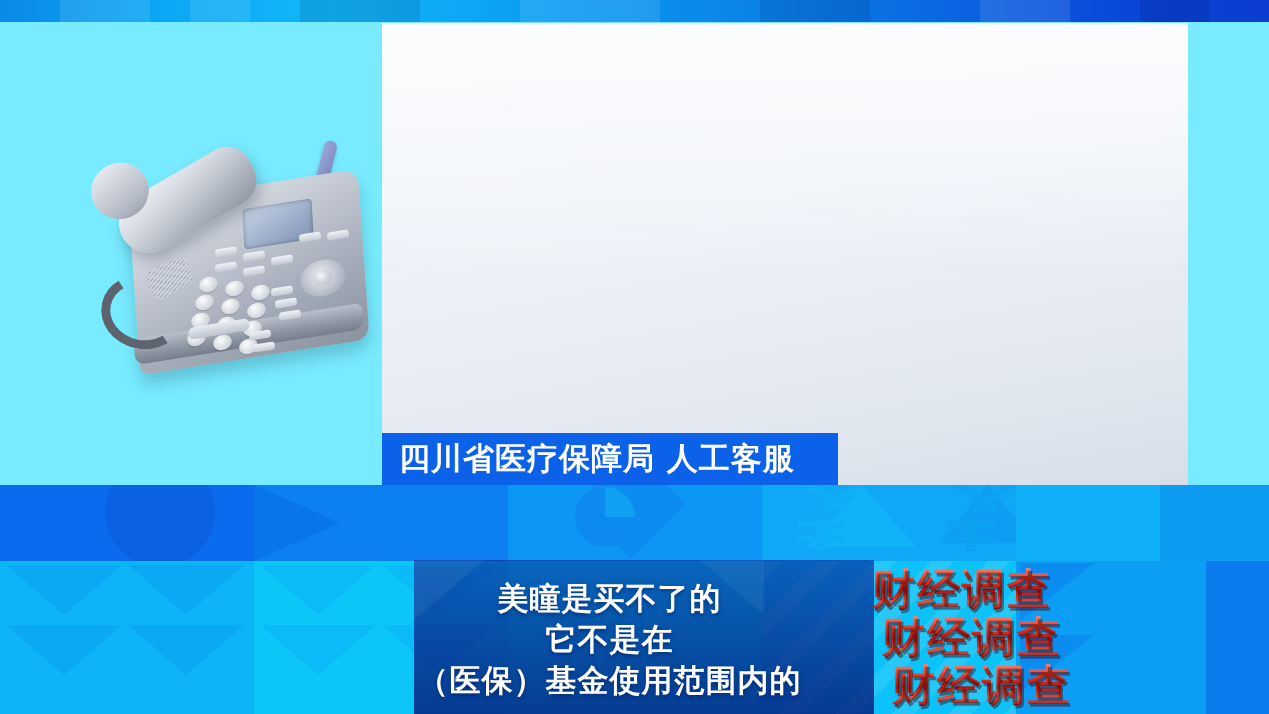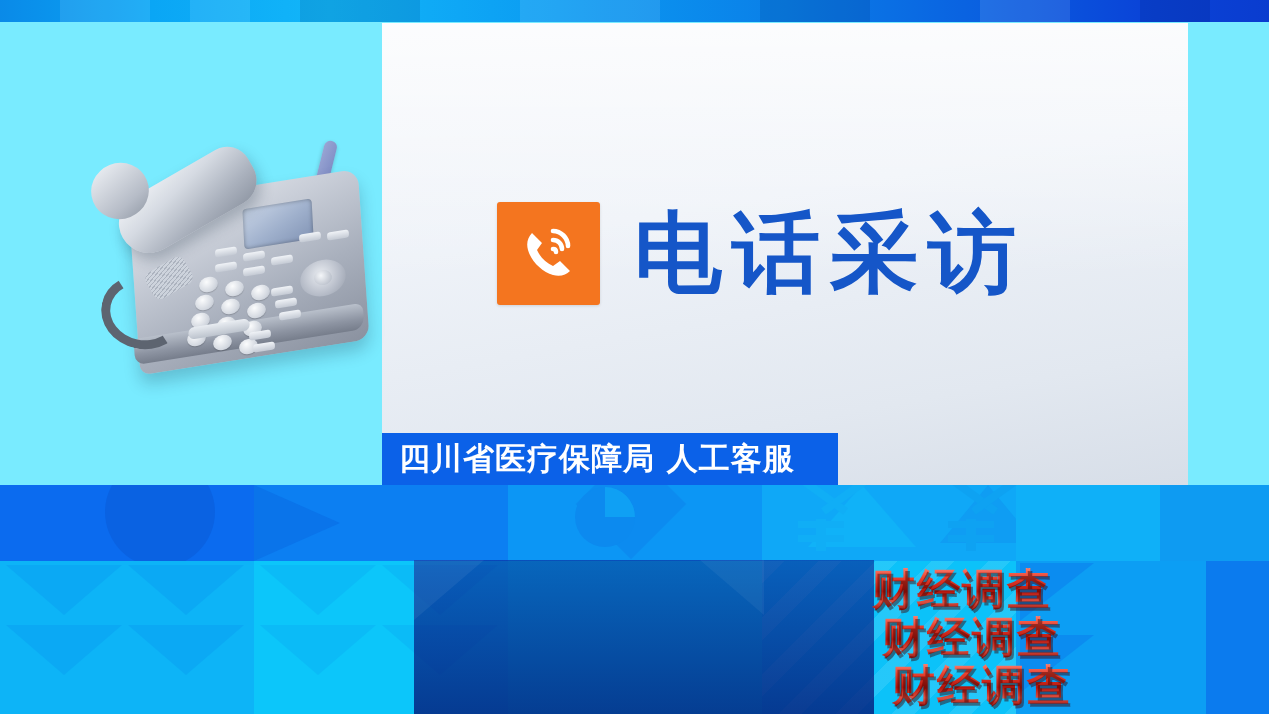--- a/index.html
+++ b/index.html
@@ -246,31 +246,20 @@
     <div class="ph-sk" style="left:154px;top:196px;"></div>
     <div class="ph-sk" style="left:158px;top:208px;"></div>
 
     <div class="ph-bar"></div>
     <div class="ph-handset"></div>
     <div class="ph-handset-ear"></div>
     <div class="ph-handset-grill"></div>
     <div class="ph-cord"></div>
   </div>
 
-  <div class="title-row">
-    <div class="tel-icon">
-      <svg width="74" height="74" viewBox="0 0 74 74">
-        <path d="M20 16 C16 20 14 26 16 33 C19 44 30 55 41 58 C48 60 54 58 58 54 L48 44 L41 49 C34 46 28 40 25 33 L30 26 Z" fill="#FFFFFF"></path>
-        <path d="M41 14 C49 14 56 21 56 29" stroke="#FFFFFF" stroke-width="4.6" fill="none" stroke-linecap="round"></path>
-        <path d="M41 23 C46 23 50 27 50 32" stroke="#FFFFFF" stroke-width="4.6" fill="none" stroke-linecap="round"></path>
-        <path d="M41 32 C43 32 44 33 44 35" stroke="#FFFFFF" stroke-width="4.6" fill="none" stroke-linecap="round"></path>
-      </svg>
-    </div>
-    <div class="title-text">电话采访</div>
-  </div>
 
   <div class="caption">
     <div class="caption-text">四川省医疗保障局  人工客服</div>
   </div>
 
   <div class="band">
 
     <div class="bcell" style="left:0;top:0;width:254px;height:76px;background:#0B6BEF;"></div>
     <div class="bcell" style="left:105px;top:-28px;width:110px;height:110px;border-radius:50%;background:#0A62E2;"></div>
     <div class="bcell" style="left:254px;top:0;width:254px;height:76px;background:#0C7FF2;"></div>
@@ -317,20 +306,25 @@
          background:repeating-linear-gradient(135deg,rgba(255,255,255,.10) 0 16px,rgba(255,255,255,0) 16px 40px);"></div>
 
     <div class="bcell" style="left:1020px;top:78px;width:0;height:0;border-top:58px solid #0B8CF0;border-right:74px solid transparent;"></div>
     <div class="bcell" style="left:1020px;top:150px;width:0;height:0;border-top:58px solid #0B8CF0;border-right:74px solid transparent;"></div>
 
     <div class="bcell" style="left:414px;top:75px;width:460px;height:154px;background:linear-gradient(180deg,rgba(6,36,150,.62),rgba(4,24,120,.8));"></div>
     <div class="bcell" style="left:414px;top:75px;width:0;height:0;border-top:60px solid rgba(255,255,255,.06);border-right:70px solid transparent;"></div>
     <div class="bcell" style="left:700px;top:75px;width:0;height:0;border-top:55px solid rgba(255,255,255,.05);border-left:64px solid transparent;"></div>
   </div>
 
+  <div class="subs">
+    <div class="sub-line">美瞳是买不了的</div>
+    <div class="sub-line">它不是在</div>
+    <div class="sub-line">（医保）基金使用范围内的</div>
+  </div>
 
   <div class="prog-logo">
     <div class="prog-line l1">财经调查</div>
     <div class="prog-line l2">财经调查</div>
     <div class="prog-line l3">财经调查</div>
   </div>
 
 </div>
 
 </body></html>

